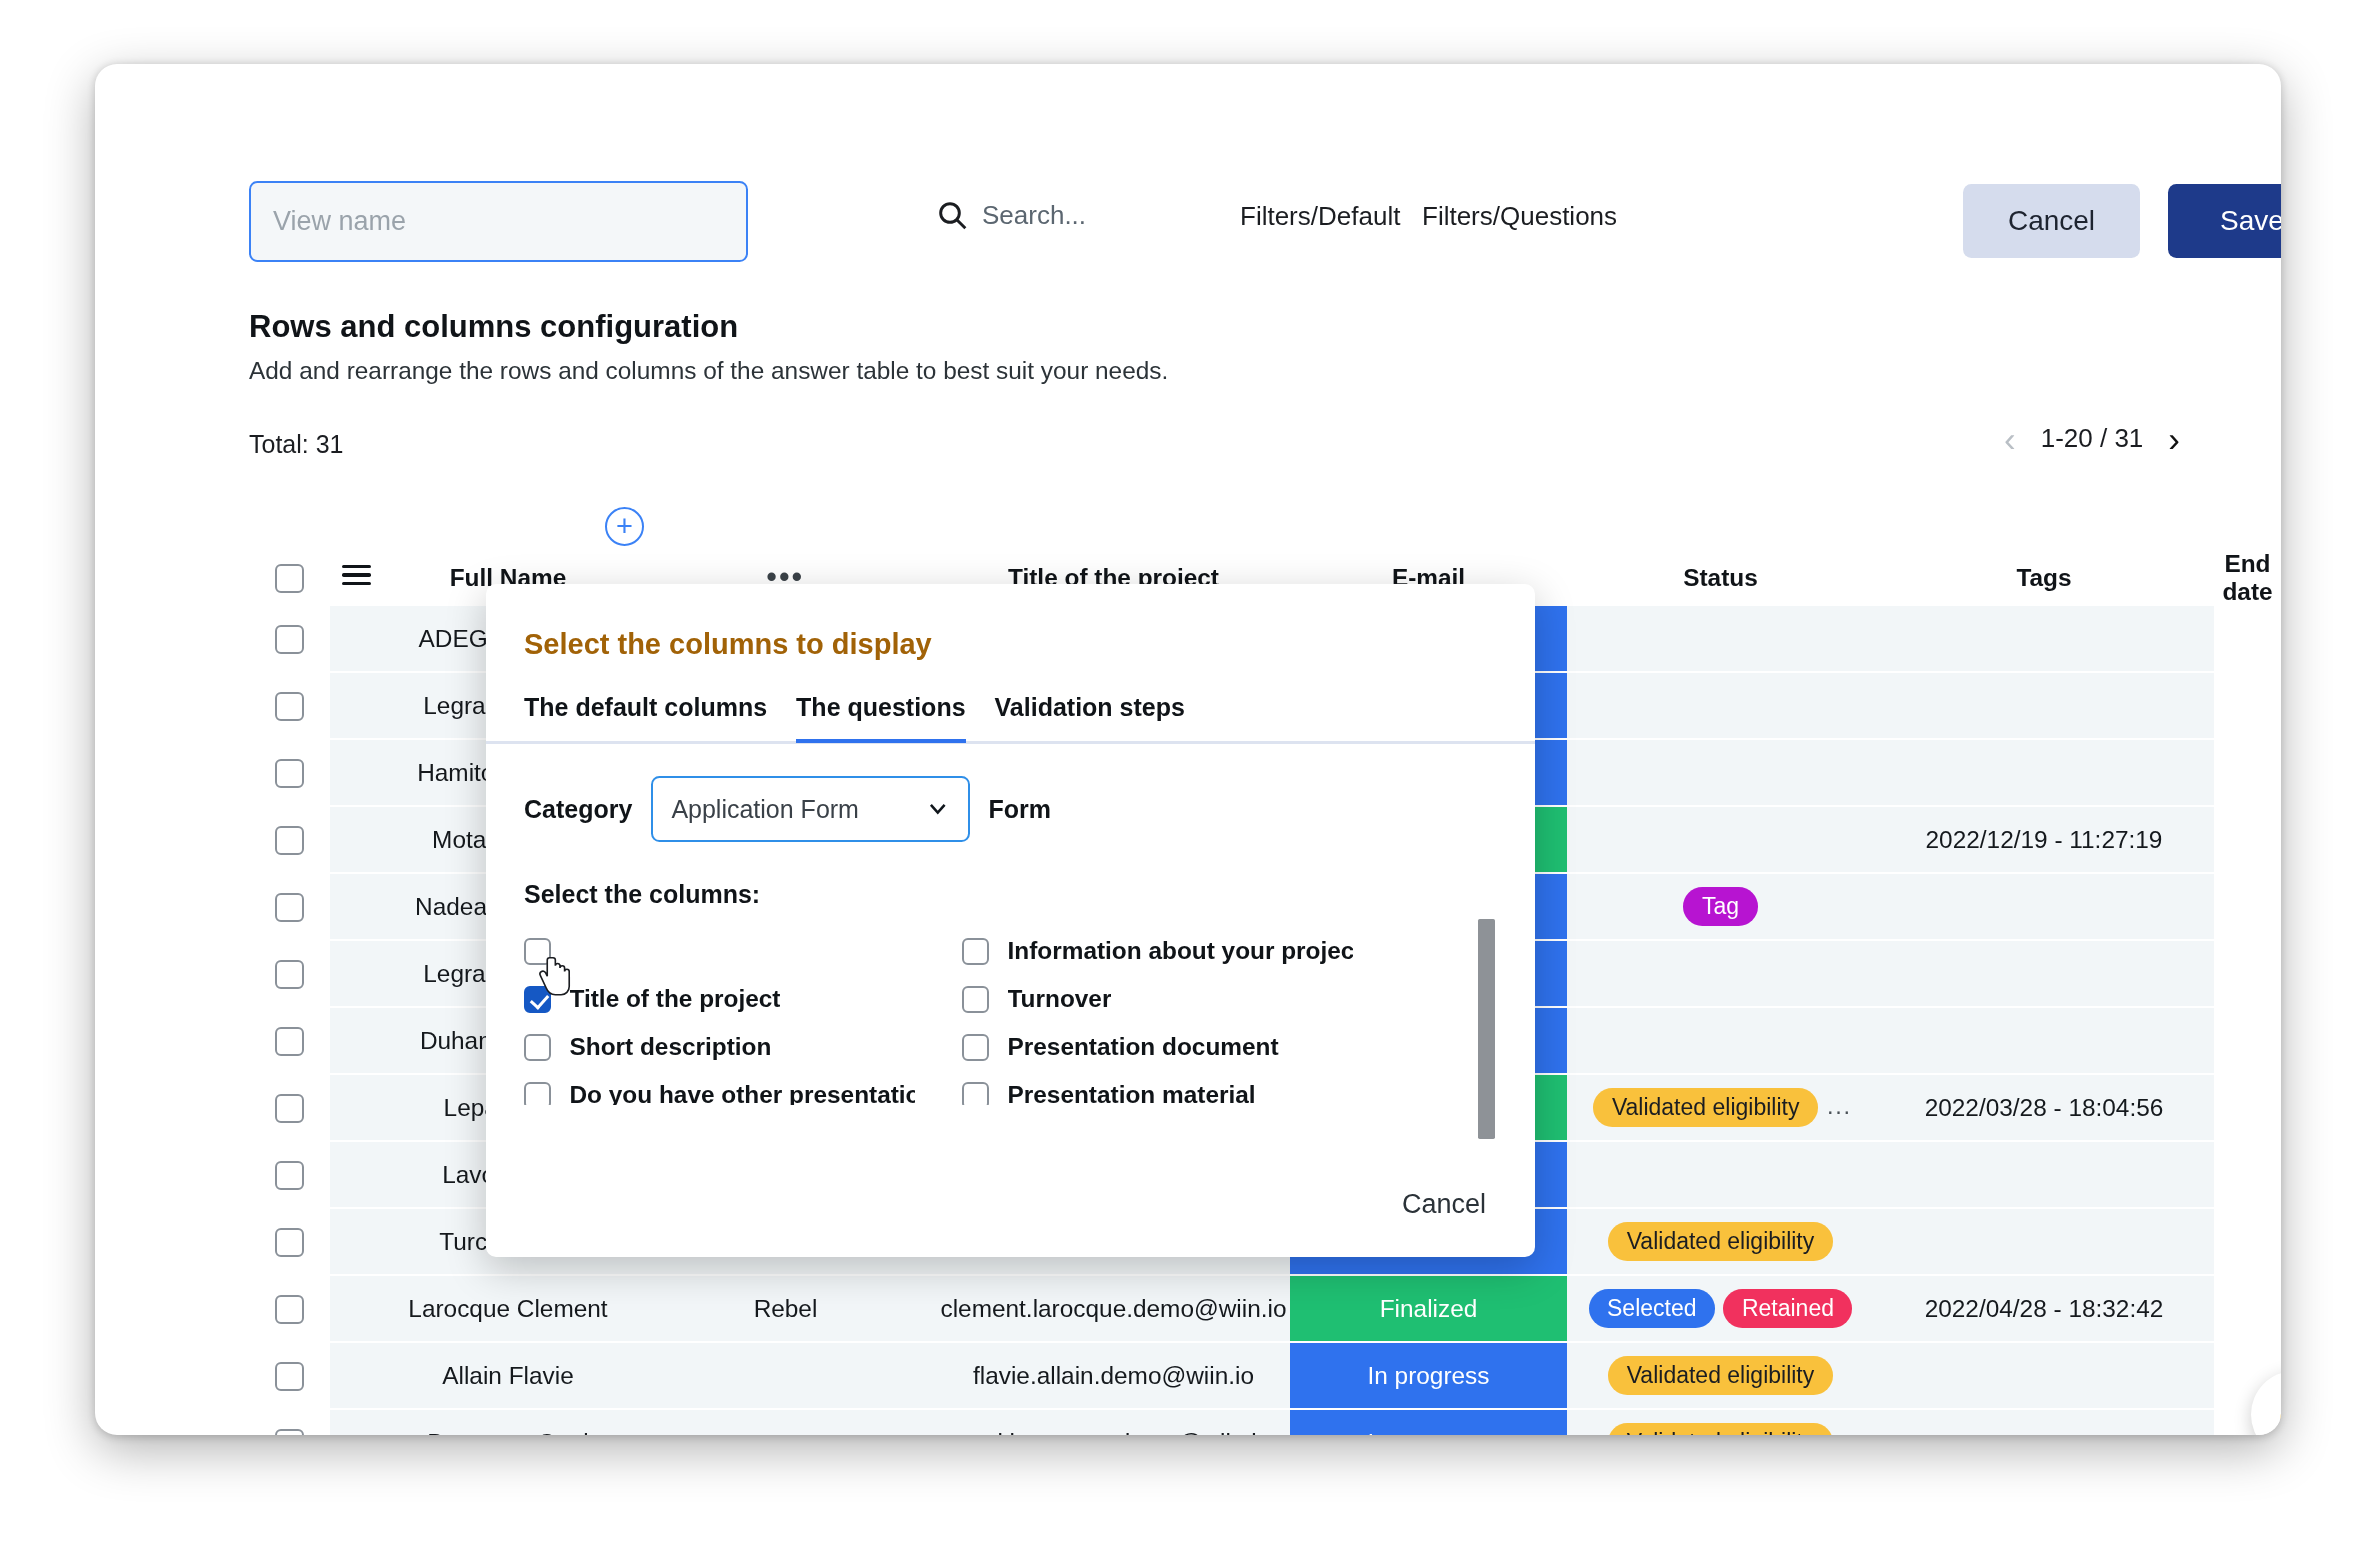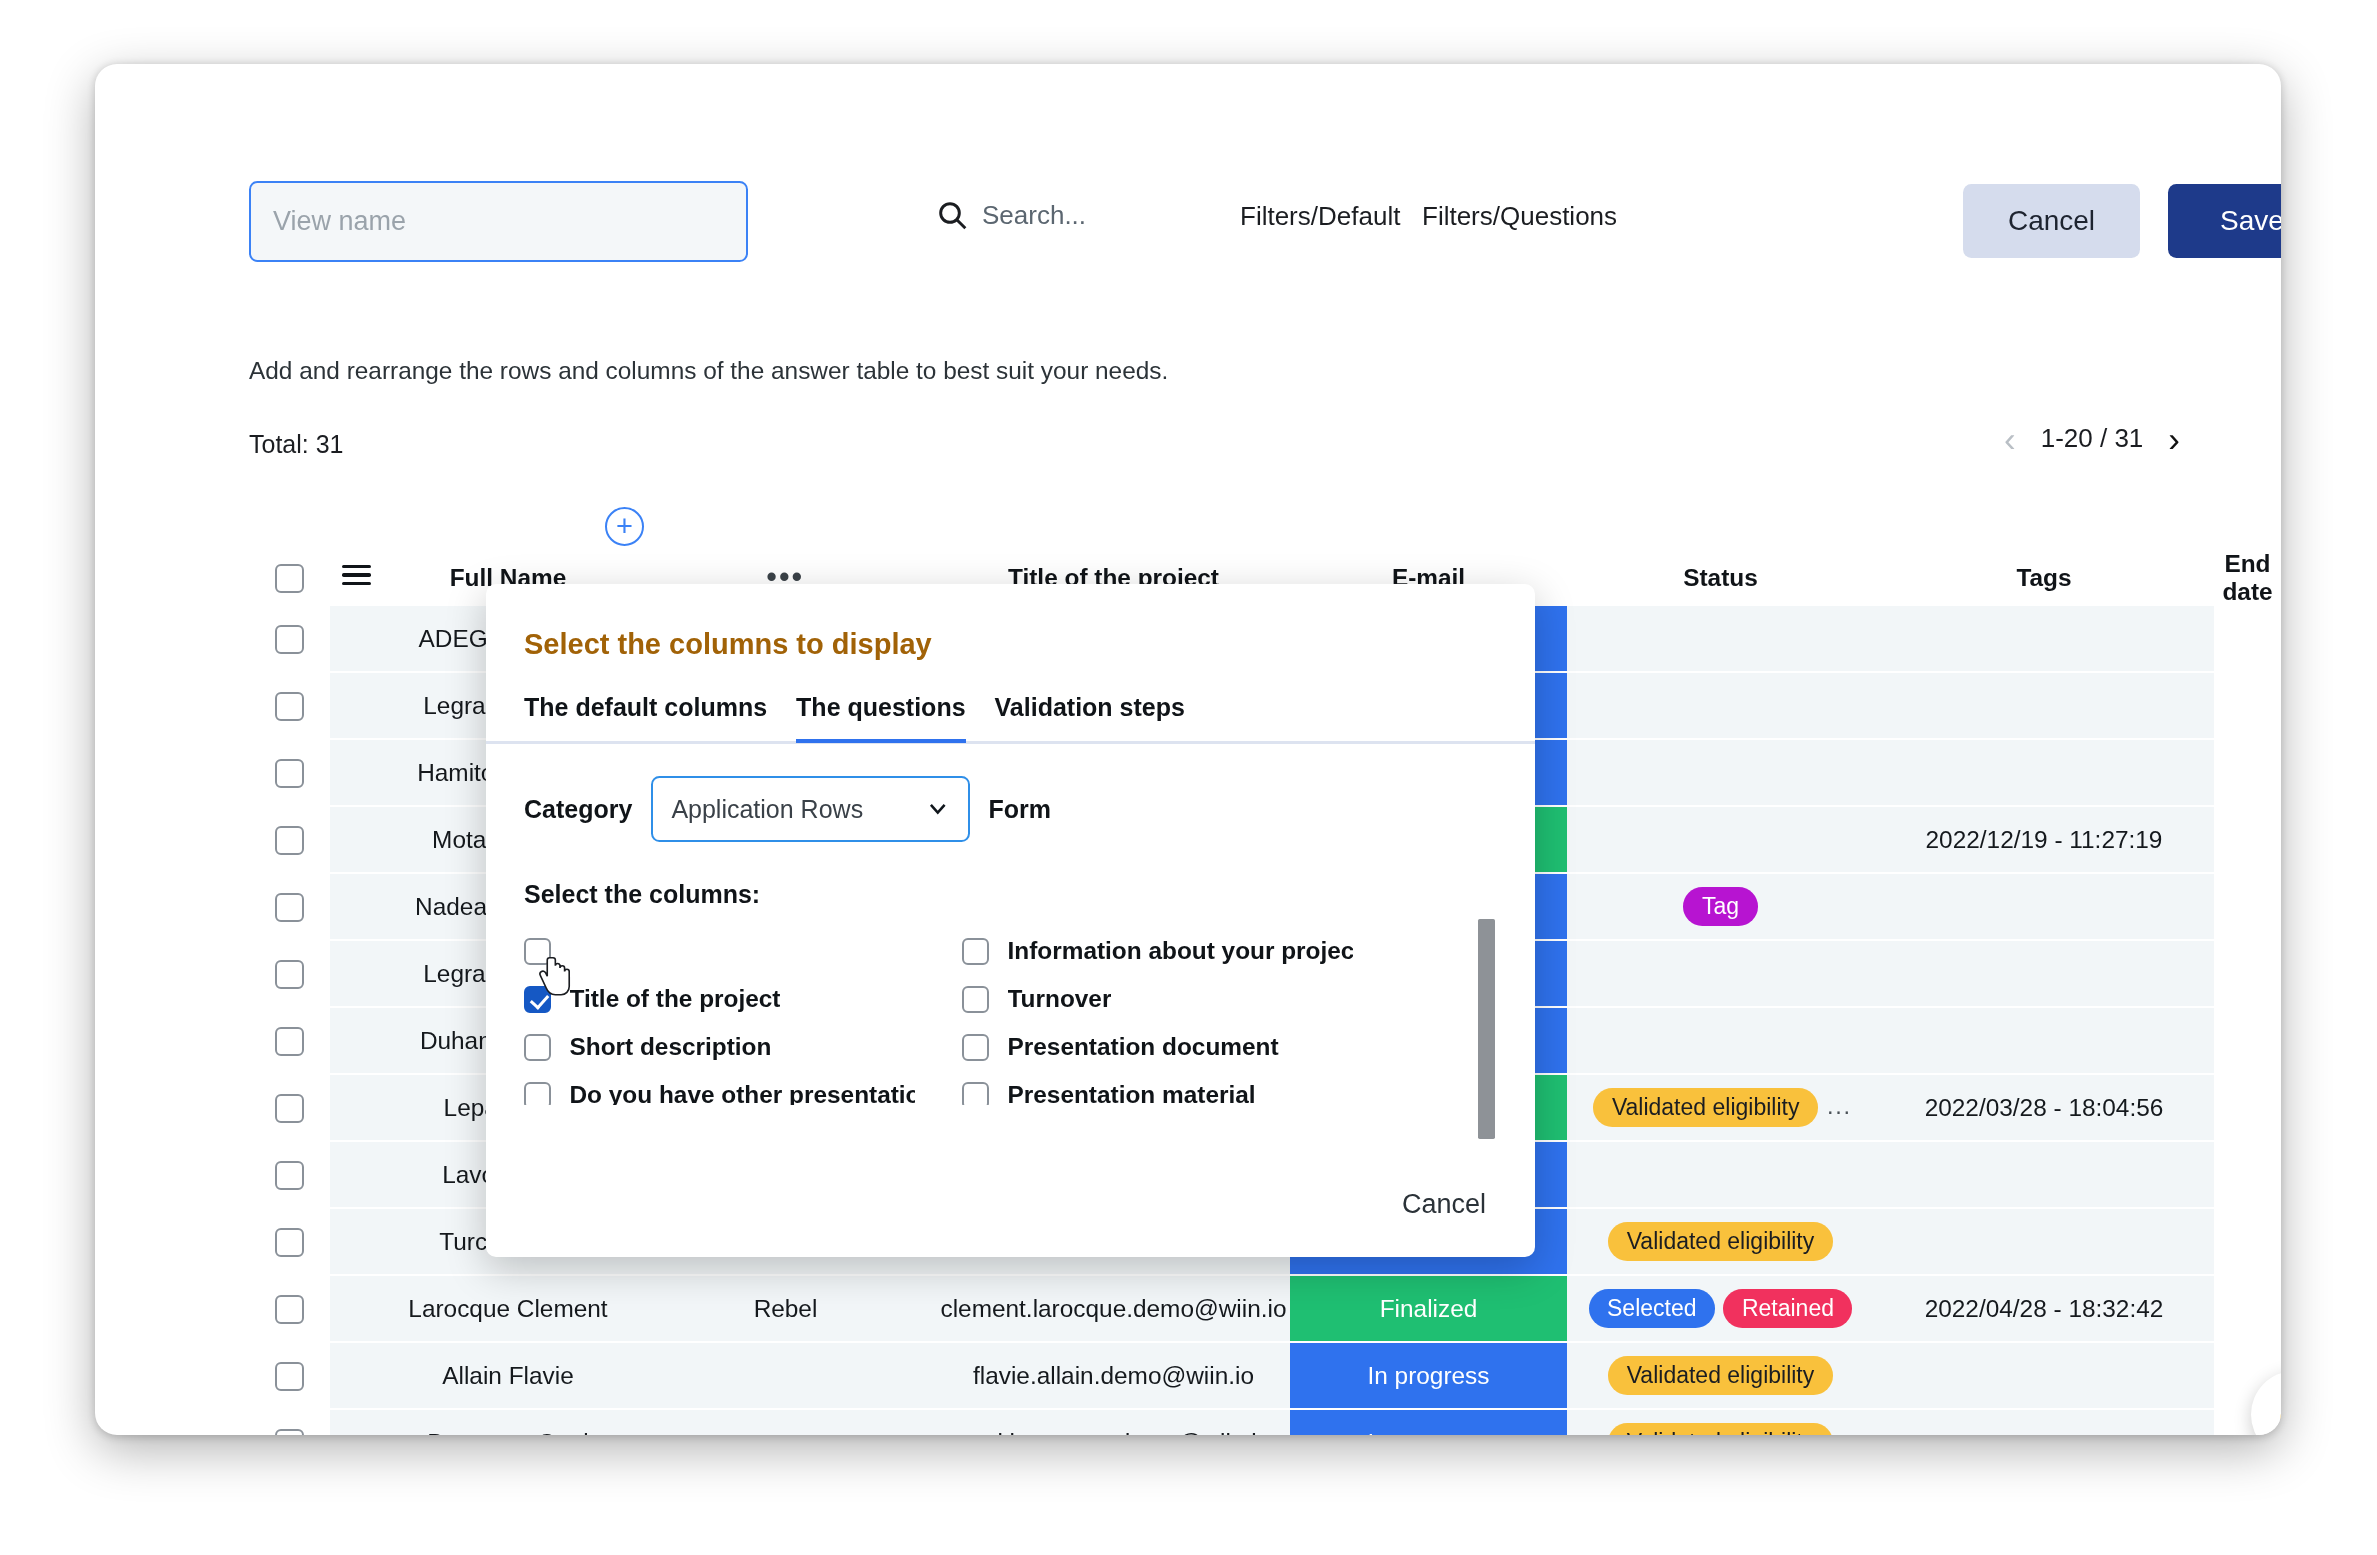--- a/index.html
+++ b/index.html
@@ -279,20 +279,21 @@
           <line x1="15.8" y1="15.8" x2="22" y2="22"></line>
         </svg>
         <span class="search-text">Search...</span>
       </div>
       <div class="filter-link filter-default">Filters/Default</div>
       <div class="filter-link filter-questions">Filters/Questions</div>
       <button class="btn btn-cancel">Cancel</button>
       <button class="btn btn-save">Save</button>
     </div>
 
+    <div class="section-title">Rows and columns configuration</div>
     <div class="section-sub">Add and rearrange the rows and columns of the answer table to best suit your needs.</div>
     <div class="total-label">Total: 31</div>
 
     <div class="pager">
       <span class="pager-arrow disabled">‹</span>
       <span class="pager-text">1-20 / 31</span>
       <span class="pager-arrow">›</span>
     </div>
 
     <div class="add-col-circle">+</div>
@@ -497,21 +498,21 @@
       <div class="modal-tab-divider"></div>
       <div class="modal-tabs" id="modal-tabs">
           <div class="modal-tab">The default columns</div>
           <div class="modal-tab active">The questions</div>
           <div class="modal-tab">Validation steps</div>
         </div>
 
       <div class="select-row">
         <span class="select-label">Category</span>
         <div class="select-box sb-category">
-          <span class="select-value">Application Rows</span>
+          <span class="select-value">Application Form</span>
           <svg class="chev" viewBox="0 0 24 24" fill="none" stroke="#10161c" stroke-width="2.6">
             <polyline points="5,8 12,16 19,8"></polyline>
           </svg>
         </div>
         <span class="select-label">Form</span>
       </div>
 
       <div class="select-columns-label">Select the columns:</div>
 
       <div class="checks-area">

